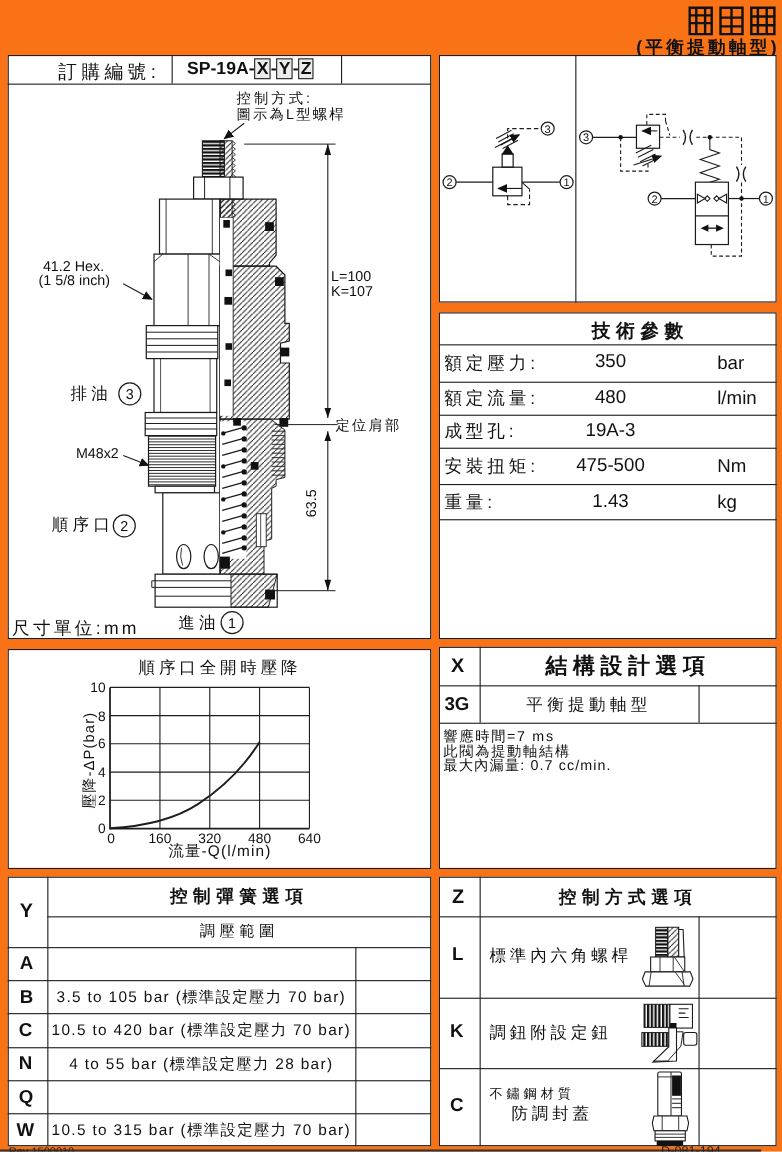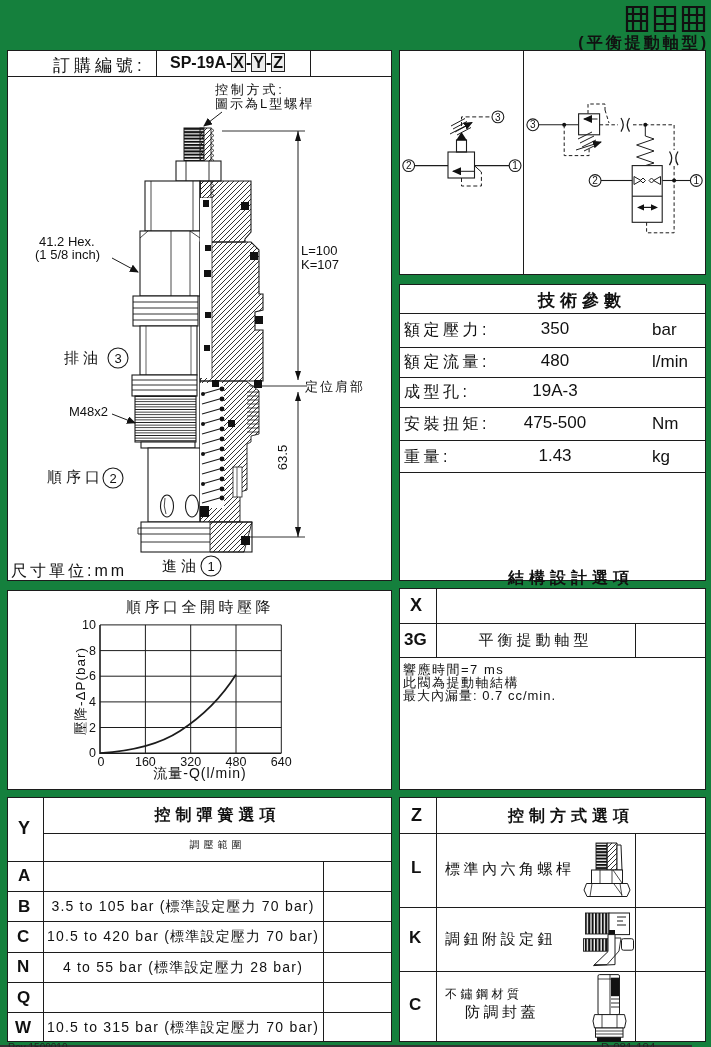--- a/index.html
+++ b/index.html
@@ -1,15 +1,15 @@
 <!DOCTYPE html>
 <html><head><meta charset="utf-8">
 <style>
 html,body{margin:0;padding:0;background:#fff}
-#page{position:relative;width:711px;height:1047px;background:#15803d;font-family:"Liberation Sans",sans-serif;color:#111;overflow:hidden}
+#page{position:relative;width:711px;height:1047px;background:#f97316;font-family:"Liberation Sans",sans-serif;color:#111;overflow:hidden}
 .abs{position:absolute}
 .panel{position:absolute;border:1.6px solid #1c1c1c;background:#fff;box-sizing:border-box}
 .hl{position:absolute;background:#1c1c1c;height:1.4px}
 .vl{position:absolute;background:#1c1c1c;width:1.4px}
 .t{position:absolute;white-space:nowrap}
 .b{font-weight:bold}
 .ctr{text-align:center}
 svg{position:absolute;left:0;top:0}
 </style></head>
 <body>
@@ -106,21 +106,21 @@
 <div class="t" style="left:37px;top:682px;font-size:13.5px;letter-spacing:1px;transform:rotate(-90deg);transform-origin:center">壓降-ΔP(bar)</div>
 
 <div class="panel" style="left:399px;top:588px;width:307px;height:202px"></div>
 
 <div class="hl" style="left:399px;top:622.5px;width:307px"></div>
 
 <div class="vl" style="left:436px;top:588px;height:69px"></div>
 
 <div class="t b" style="left:410px;top:595px;font-size:18px">X</div>
 
-<div class="t b ctr" style="left:436px;top:568px;width:270px;font-size:16px;letter-spacing:5px">結構設計選項</div>
+<div class="t b ctr" style="left:436px;top:592px;width:270px;font-size:20px;letter-spacing:5px">結構設計選項</div>
 
 <div class="hl" style="left:399px;top:656.5px;width:307px"></div>
 
 <div class="vl" style="left:635px;top:622.5px;height:34px"></div>
 
 <div class="t b" style="left:404px;top:630px;font-size:17px">3G</div>
 
 <div class="t ctr" style="left:436px;top:631px;width:199px;font-size:15px;letter-spacing:4px">平衡提動軸型</div>
 
 <div class="t" style="left:403px;top:661px;font-size:13px;letter-spacing:1.5px">響應時間=7 ms</div>
@@ -132,21 +132,21 @@
 <div class="panel" style="left:7px;top:797px;width:385px;height:245px"></div>
 
 <div class="vl" style="left:43px;top:797px;height:245px"></div>
 
 <div class="t b" style="left:18px;top:818px;font-size:18px">Y</div>
 
 <div class="t b ctr" style="left:43px;top:805px;width:349px;font-size:16px;letter-spacing:5px">控制彈簧選項</div>
 
 <div class="hl" style="left:43px;top:833px;width:349px"></div>
 
-<div class="t ctr" style="left:43px;top:838px;width:349px;font-size:10px;letter-spacing:4px">調壓範圍</div>
+<div class="t ctr" style="left:43px;top:838px;width:349px;font-size:14px;letter-spacing:4px">調壓範圍</div>
 
 <div class="hl" style="left:7px;top:860.5px;width:385px"></div>
 
 <div class="vl" style="left:323px;top:860.5px;height:181.5px"></div>
 
 <div class="t b" style="left:18px;top:866px;font-size:17px">A</div>
 <div class="hl" style="left:7px;top:890.5px;width:385px"></div>
 
 <div class="t b" style="left:18px;top:897px;font-size:17px">B</div>
 <div class="t ctr" style="left:43px;top:898px;width:280px;font-size:14px;letter-spacing:1.2px">3.5 to 105 bar (標準設定壓力 70 bar)</div>

